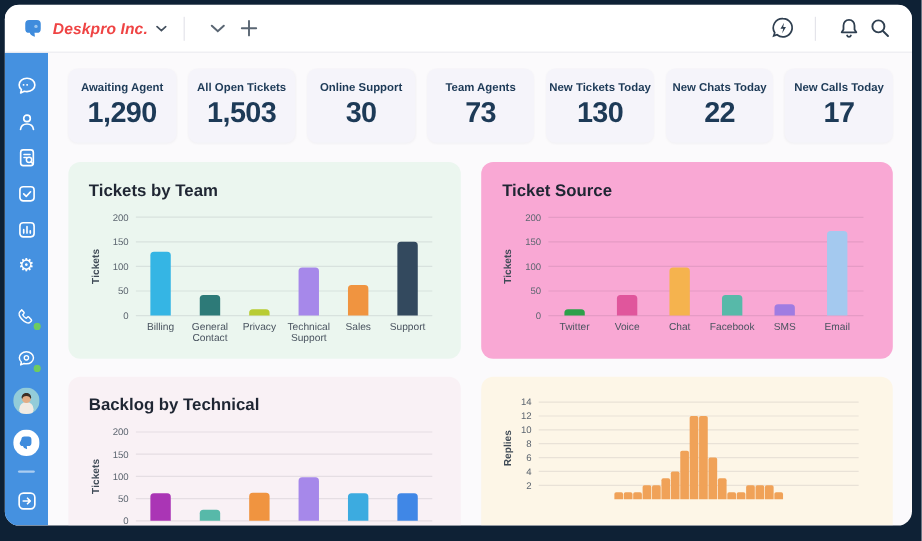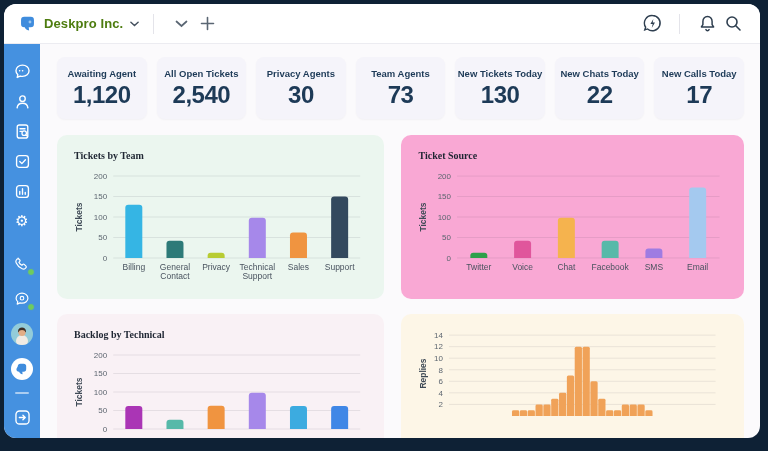--- a/index.html
+++ b/index.html
@@ -17,21 +17,21 @@
     overflow: hidden;
     display:flex; flex-direction:column;
   }
   
   .topbar {
     height:40px; flex:0 0 40px; background:#ffffff;
     border-bottom:1px solid #ececf1;
     display:flex; align-items:center; padding:0 14px;
   }
   .org { display:flex; align-items:center; gap:7px; cursor:pointer; }
-  .org-name { font-size:13px; font-weight:bold; color:#4d7c0f; letter-spacing:.1px; }
+  .org-name { font-size:13px; font-weight:bold; color:#ef4444; letter-spacing:.1px;font-style:italic; }
   .vdiv { width:1px; height:20px; background:#e4e4ea; margin:0 14px; }
   .tb-btn { display:flex; align-items:center; justify-content:center; width:26px; height:26px; border-radius:6px; cursor:pointer; }
   .tb-right { margin-left:auto; display:flex; align-items:center; }
   
   .body-row { flex:1; display:flex; overflow:hidden; }
   .sidebar {
     width:36px; flex:0 0 36px; background:var(--sidebar,#4591e0);
     display:flex; flex-direction:column; align-items:center;
     padding:12px 0 6px 0;
   }
@@ -52,21 +52,21 @@
     display:flex; flex-direction:column; align-items:center; justify-content:center;
     box-shadow: 0 1px 2px rgba(20,20,60,.04);
   }
   .stat-label { font-size:9.5px; font-weight:bold; color:var(--stat-text,#1d3a57); margin-bottom:2px; white-space:nowrap; }
   .stat-value { font-size:24px; font-weight:bold; color:var(--stat-text,#1d3a57); letter-spacing:-.5px; }
   .charts-grid {
     margin-top:16px; display:grid; grid-template-columns:326fr 341fr;
     gap:15px 17px;
   }
   .chart-card { border-radius:10px; height:164px; padding:13px 14px 0 14px; overflow:hidden; }
-  .chart-title { font-size:10px; font-weight:bold; color:#1f2633; margin:2px 0 5px 3px;font-family:Liberation Serif, serif; }
+  .chart-title { font-size:14px; font-weight:bold; color:#1f2633; margin:2px 0 5px 3px; }
   .chart-svg { display:block; width:100%; height:122px; }
 </style>
 </head>
 <body>
 
 <div class="window">
 
   <div class="topbar">
     <div class="org">
       <svg width="19" height="19" viewBox="0 0 20 20">
@@ -194,28 +194,28 @@
           </svg>
         </div>
       </div>
     </div>
 
     <div class="main">
 
       <div class="stats-row">
         <div class="stat-card">
           <span class="stat-label">Awaiting Agent</span>
-          <span class="stat-value">1,120</span>
+          <span class="stat-value">1,290</span>
         </div>
         <div class="stat-card">
           <span class="stat-label">All Open Tickets</span>
-          <span class="stat-value">2,540</span>
-        </div>
-        <div class="stat-card">
-          <span class="stat-label">Privacy Agents</span>
+          <span class="stat-value">1,503</span>
+        </div>
+        <div class="stat-card">
+          <span class="stat-label">Online Support</span>
           <span class="stat-value">30</span>
         </div>
         <div class="stat-card">
           <span class="stat-label">Team Agents</span>
           <span class="stat-value">73</span>
         </div>
         <div class="stat-card">
           <span class="stat-label">New Tickets Today</span>
           <span class="stat-value">130</span>
         </div>

